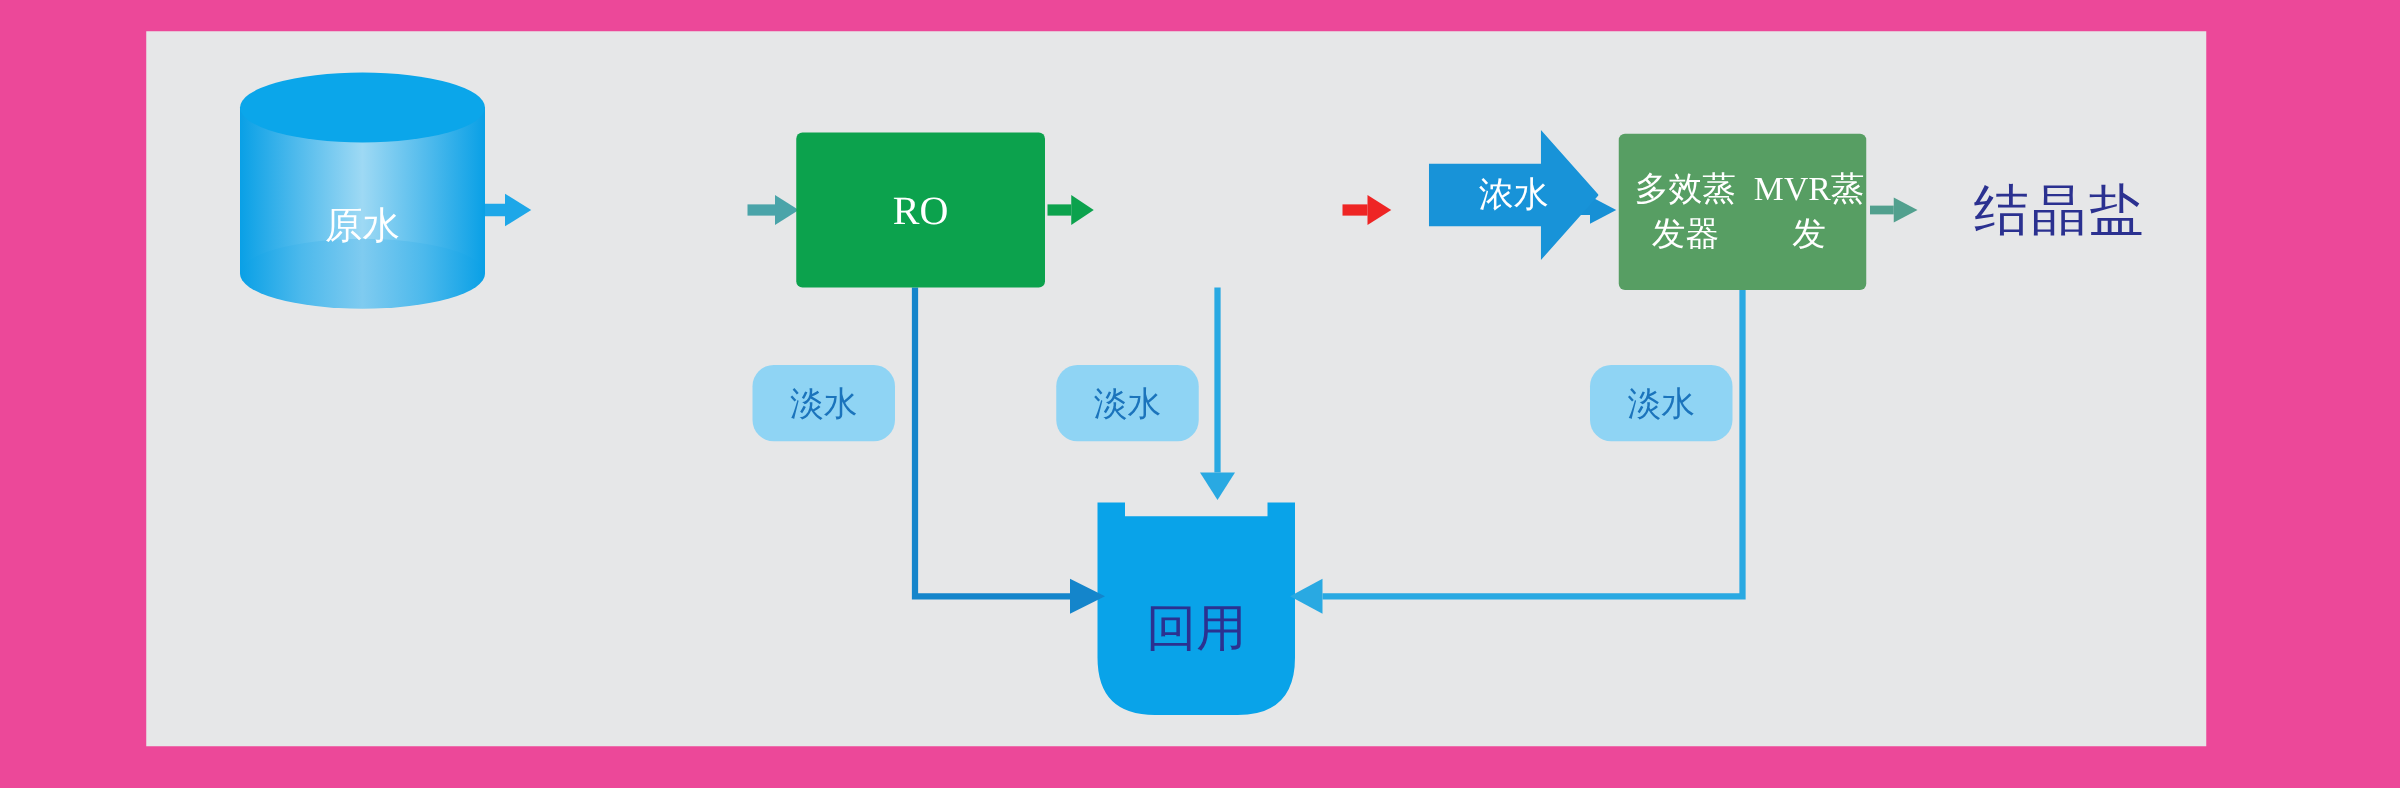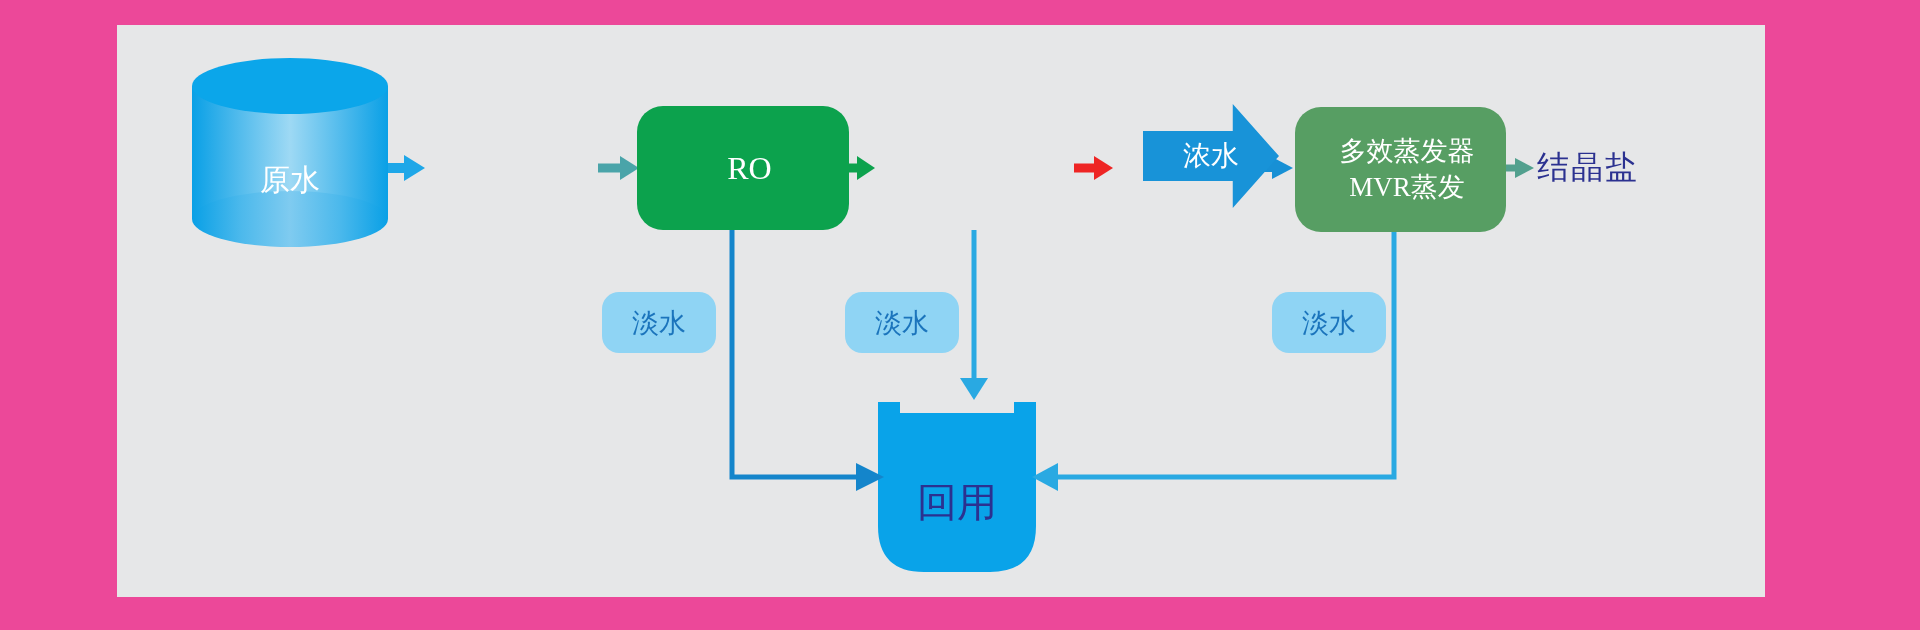--- a/index.html
+++ b/index.html
@@ -21,32 +21,32 @@
   .cyl .cap-bottom { bottom:0; height:56px; border-radius:50%;
     background:linear-gradient(90deg,#09a0e6 0%,#4cb9ec 25%,#7fcbf0 50%,#4cb9ec 75%,#09a0e6 100%); }
   .cyl .cap-top { top:0; height:56px; border-radius:50%; background:#0ba6ea; }
   .cyl .lbl { position:absolute; left:0; top:0; width:100%; height:100%;
     display:flex; align-items:center; justify-content:center; padding-top:28px;
     font-size:30px; }
 
   .hex { left:422px; top:92px; width:176px; height:153px; background:#4aa4a9;
     clip-path:polygon(0 50%,27% 0,73% 0,100% 50%,73% 100%,27% 100%); font-size:28px; }
 
-  .box { border-radius:26px;padding-left:13px; }
+  .box { border-radius:5px; }
   .ro   { left:637px;  top:106px; width:199px; height:124px; background:#0ca24d; font-size:32px; }
   .ed   { left:874px;  top:106px; width:199px; height:124px; background:#ee2524; font-size:29px; }
   .mvr  { left:1295px; top:107px; width:198px; height:125px; background:#579e63;
-          flex-direction:column; font-size:27px; line-height:1.3; }
+          font-size:27px; line-height:1.3; }
 
   .conc { left:1112px; top:104px; width:136px; height:104px; background:#1893d8;
     clip-path:polygon(0 26%,66% 26%,66% 0,100% 50%,66% 100%,66% 74%,0 74%);margin-left:31px; }
   .conc span { display:block; width:66%; text-align:center; font-size:28px; }
 
   .salt { left:1537px; top:144px; width:180px; height:48px; color:#2b3190;
-          font-size:32px; justify-content:flex-start; letter-spacing:2px; }
+          font-size:44px; justify-content:flex-end; letter-spacing:2px; }
 
   .pill { width:114px; height:61px; background:#8fd4f4; border-radius:17px;
           color:#1b74bc; font-size:27px;text-align:center; }
   .p1 { left:602px;  top:292px; }
   .p2 { left:845px;  top:292px; }
   .p3 { left:1272px; top:292px; }
 
   .reuse-label { left:878px; top:482px; width:158px; height:40px;
                  color:#2b3190; font-size:40px; }
 </style>

